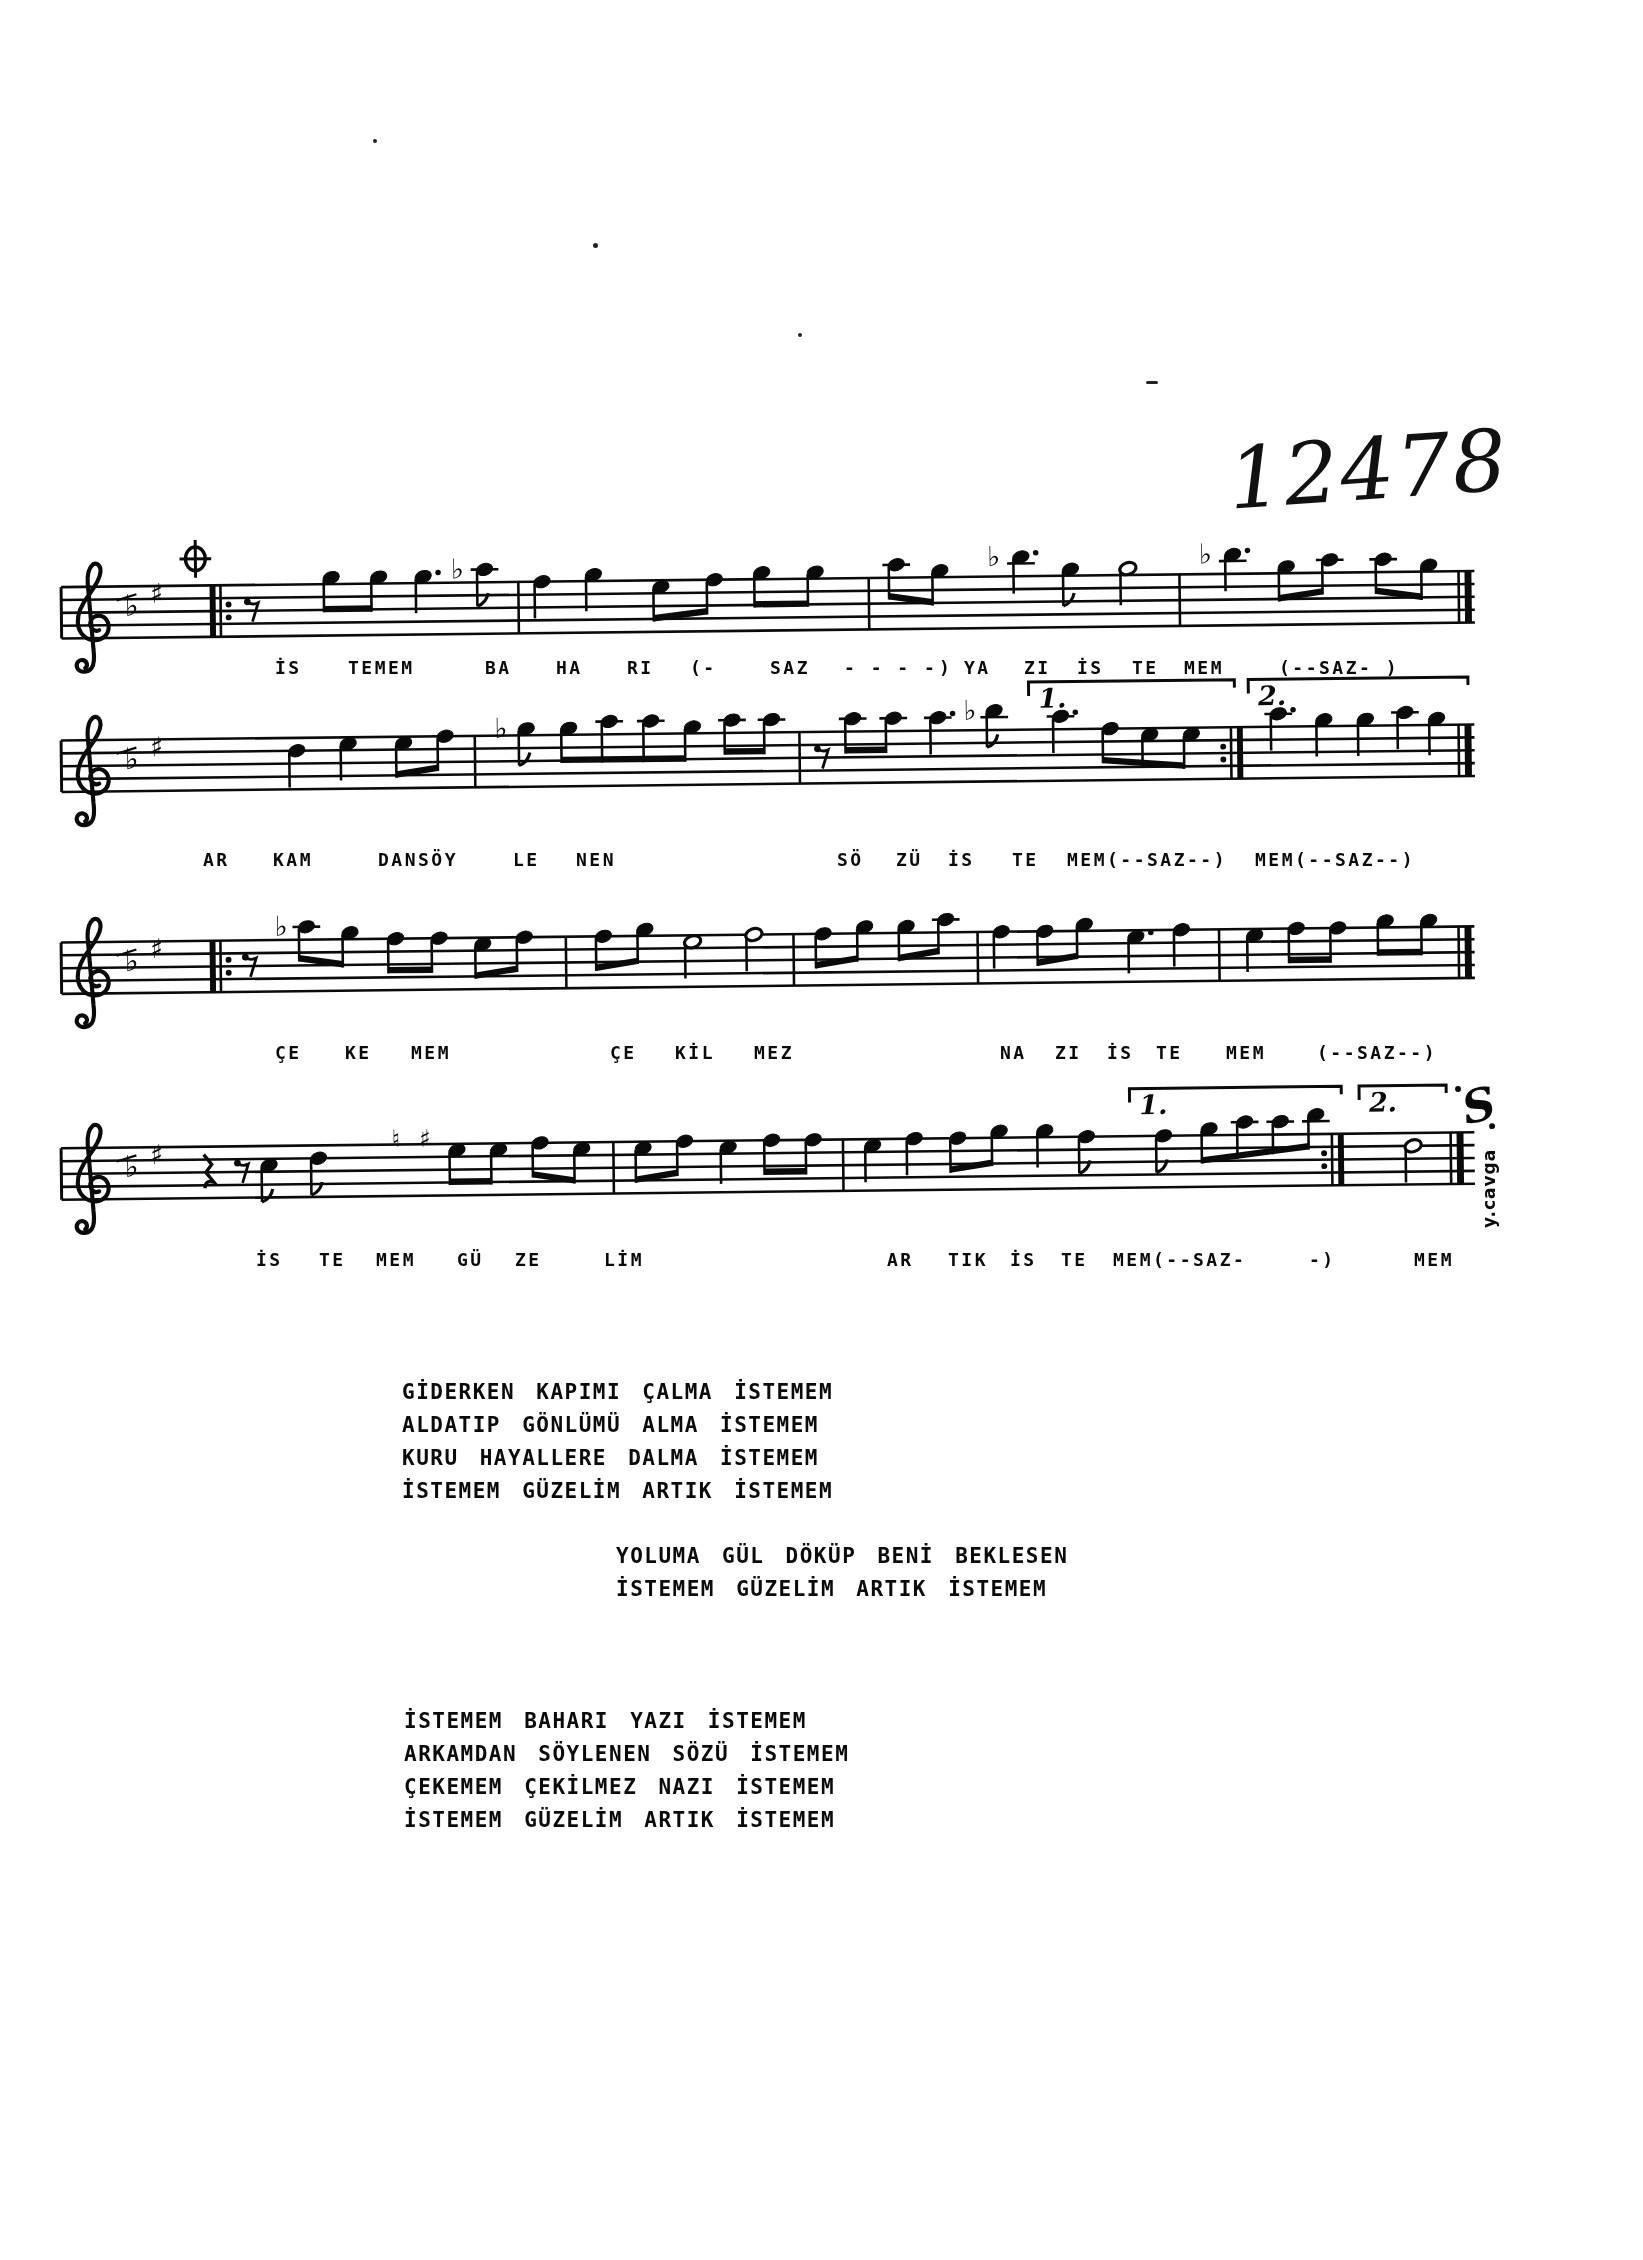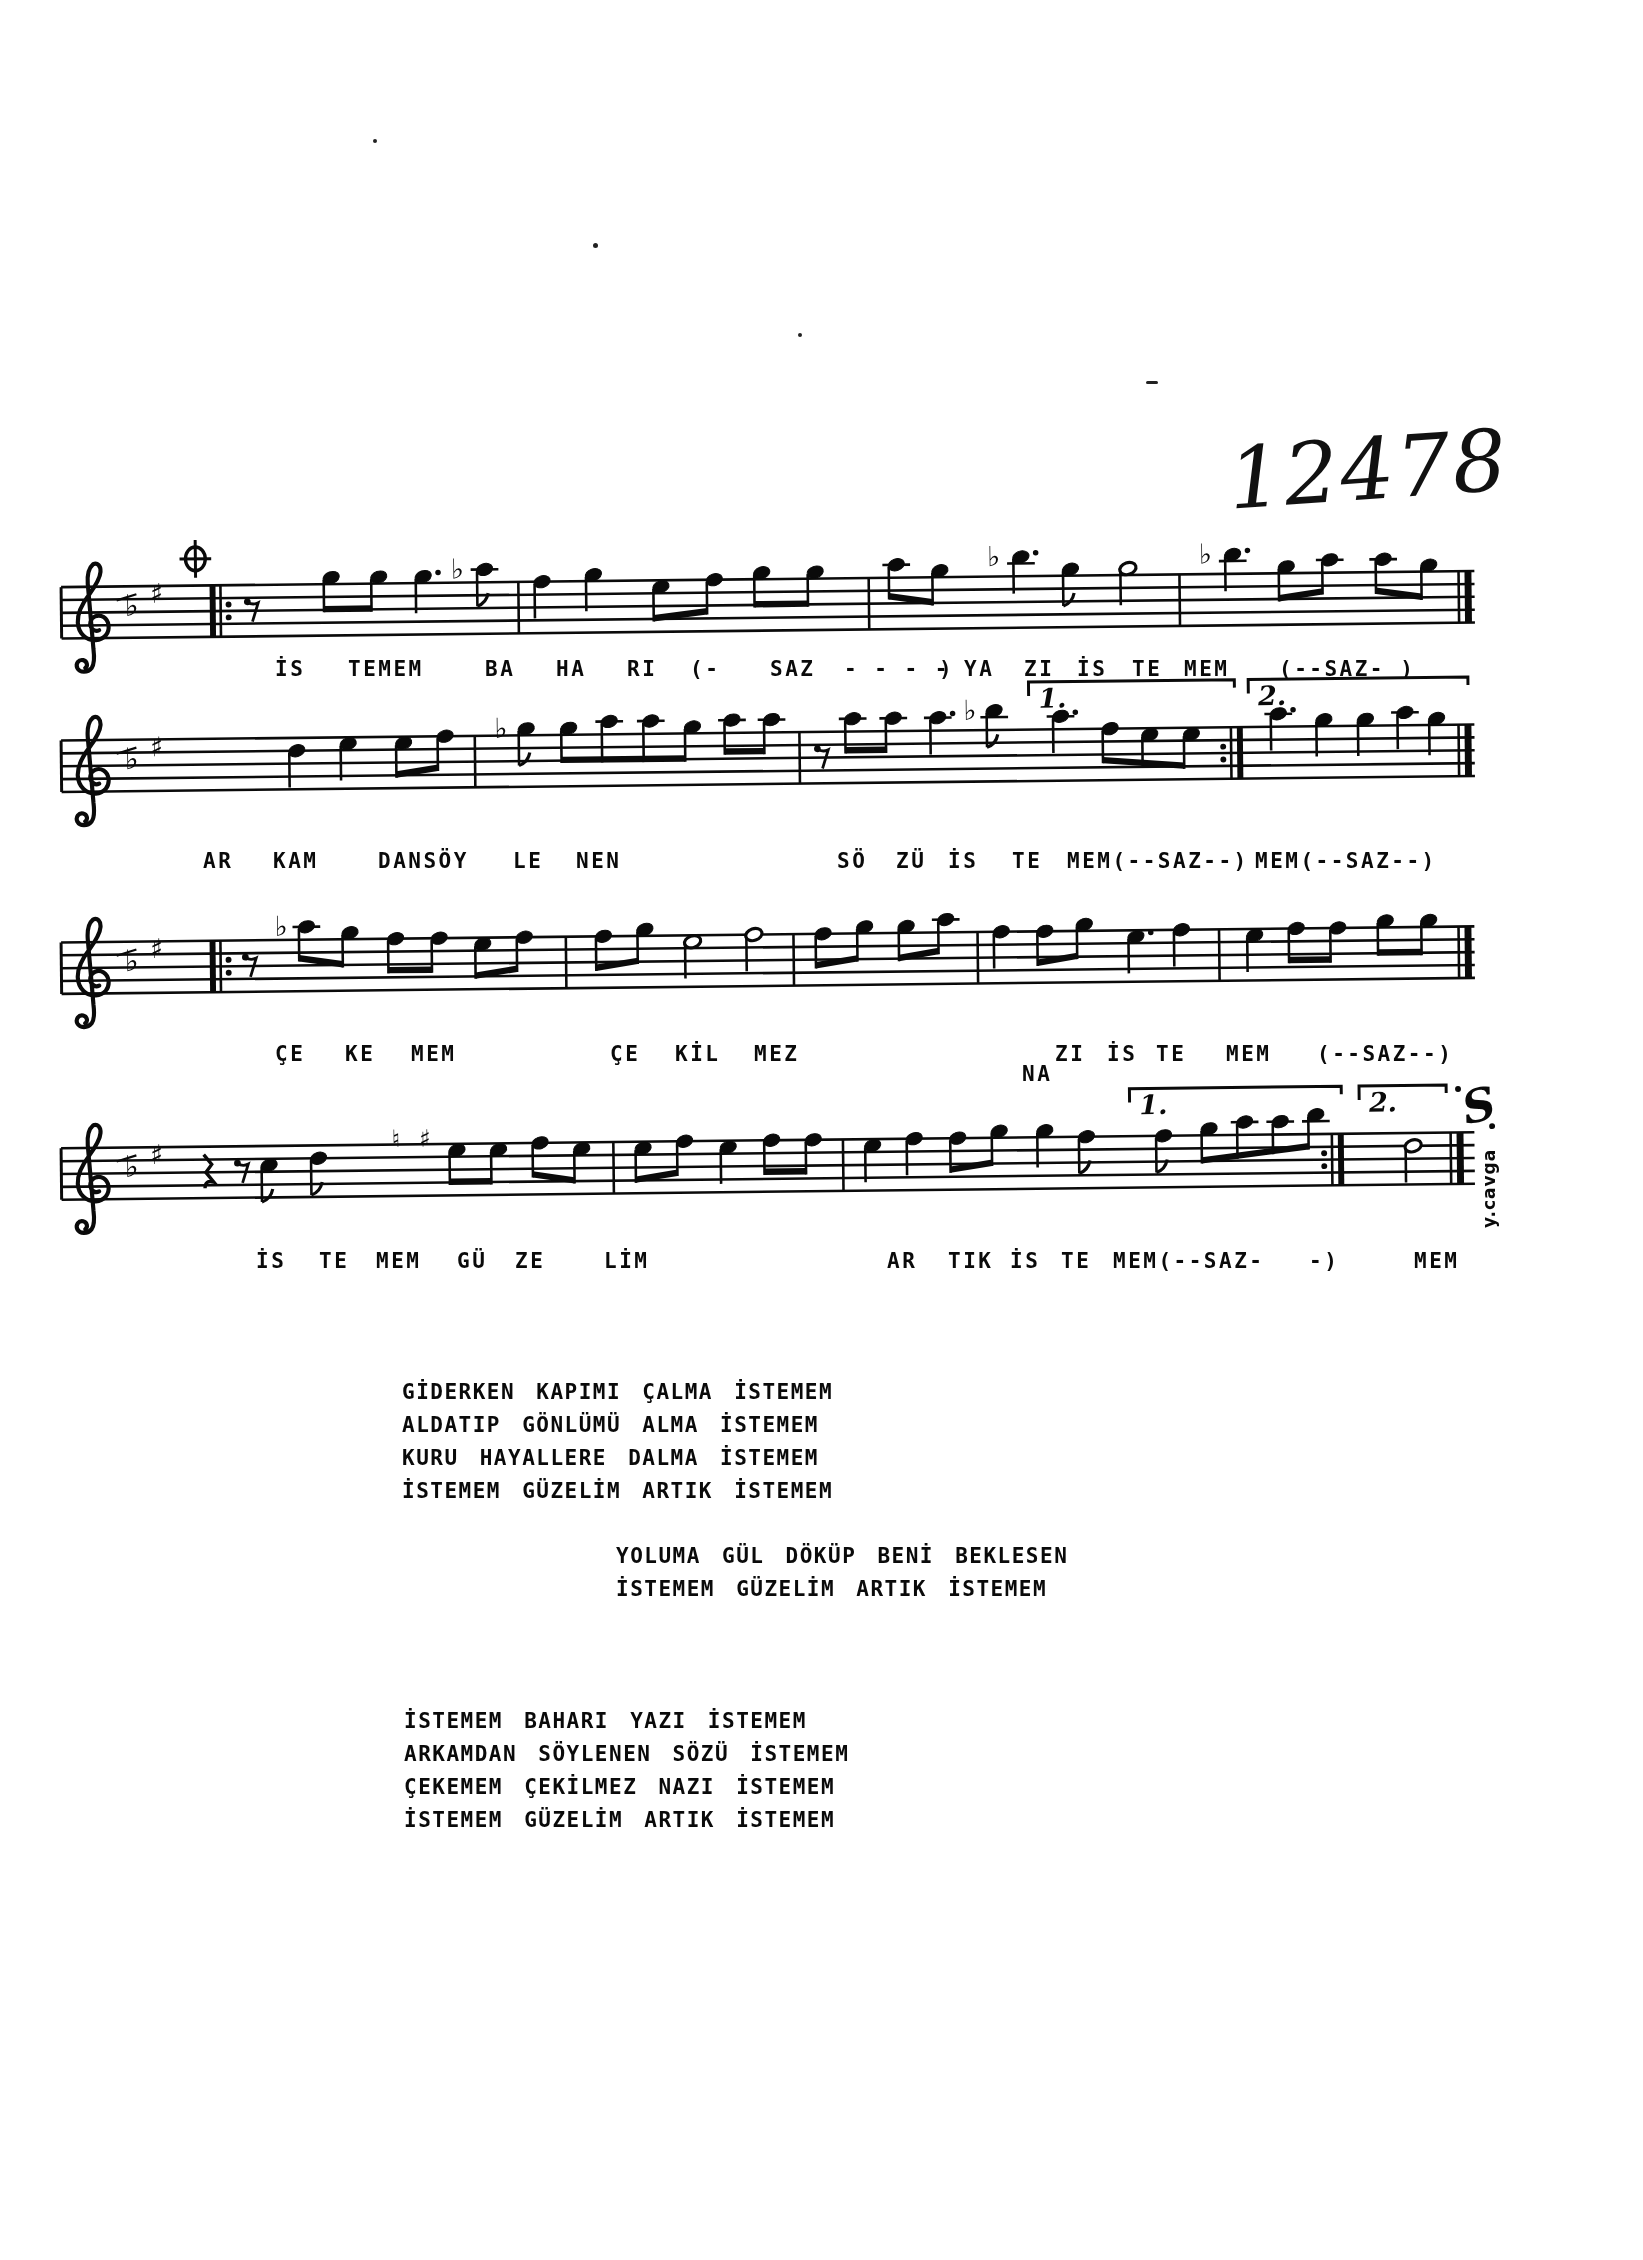--- a/index.html
+++ b/index.html
@@ -4,21 +4,21 @@
 <style>
   html,body{margin:0;padding:0;background:#e8e8e8;}
   .page{position:relative;width:1643px;height:2260px;background:#ffffff;overflow:hidden;
         font-family:"DejaVu Sans Mono",monospace;color:#0a0a0a;}
   svg.notation{position:absolute;left:0;top:0;}
   .staffline{stroke:#0a0a0a;stroke-width:2.6;}
   .catalog{position:absolute;left:1228px;top:420px;font-family:"DejaVu Serif",serif;
            font-style:italic;font-size:85px;font-weight:400;letter-spacing:2px;
            transform:rotate(-4deg);color:#111;}
   .lyric-row{position:absolute;left:0;height:30px;width:1643px;}
-  .lyric-row span{position:absolute;top:0;font-weight:bold;font-size:21px;
+  .lyric-row span{position:absolute;top:0;font-weight:bold;font-size:18px;
                   letter-spacing:2.5px;white-space:pre;}
   .verse{position:absolute;font-weight:bold;font-size:21px;letter-spacing:1.5px;
          word-spacing:7px;line-height:33px;white-space:pre;}
   .sig{position:absolute;left:1479px;top:1228px;transform:rotate(-90deg);
        transform-origin:0 0;font-family:"DejaVu Sans",sans-serif;font-weight:bold;
        font-size:17px;letter-spacing:1px;}
   .speck{position:absolute;background:#222;border-radius:50%;}
 </style>
 </head>
 <body>
@@ -419,21 +419,21 @@
       <span style="left: 1067px;">MEM(--SAZ--)</span>
       <span style="left: 1255px;">MEM(--SAZ--)</span>
     </div>
   <div class="lyric-row" style="top:1042px">
       <span style="left: 275px;">ÇE</span>
       <span style="left: 345px;">KE</span>
       <span style="left: 411px;">MEM</span>
       <span style="left: 610px;">ÇE</span>
       <span style="left: 675px;">KİL</span>
       <span style="left: 754px;">MEZ</span>
-      <span style="left: 1022px; margin-top: 20px;">NA</span>
+      <span style="left: 1000px;">NA</span>
       <span style="left: 1055px;">ZI</span>
       <span style="left: 1107px;">İS</span>
       <span style="left: 1156px;">TE</span>
       <span style="left: 1226px;">MEM</span>
       <span style="left: 1317px;">(--SAZ--)</span>
     </div>
   <div class="lyric-row" style="top:1249px">
       <span style="left: 256px;">İS</span>
       <span style="left: 319px;">TE</span>
       <span style="left: 376px;">MEM</span>

